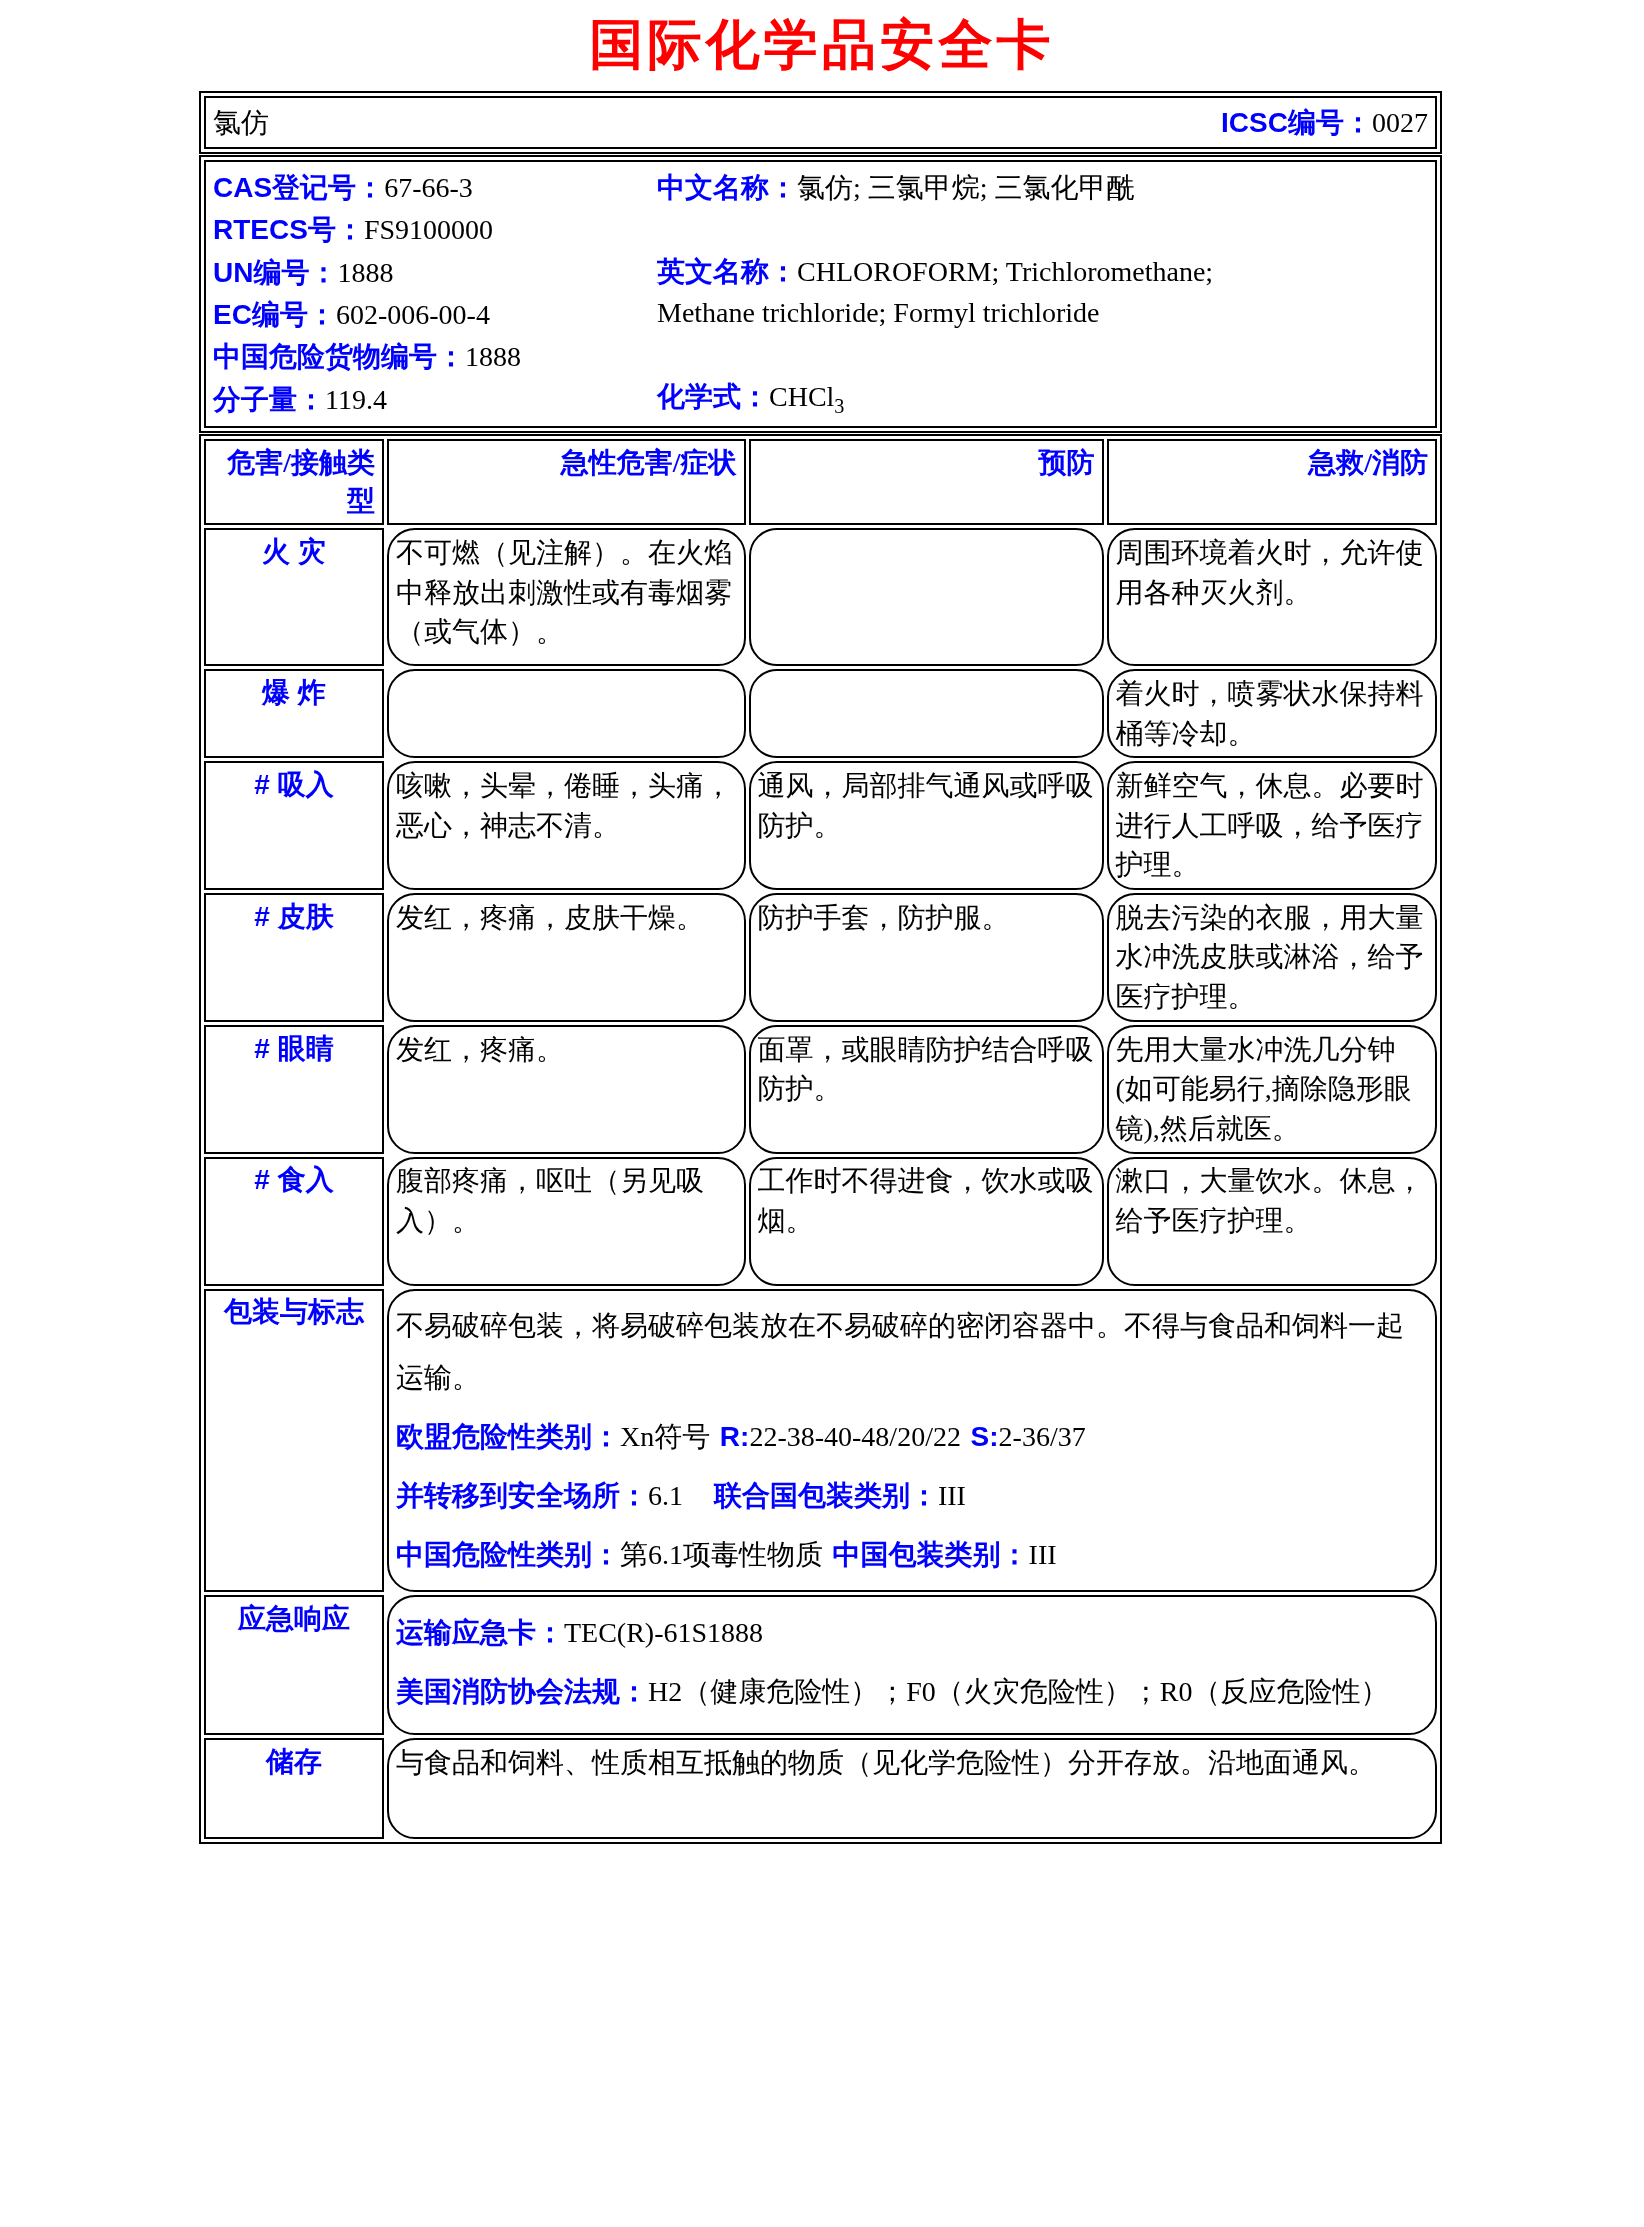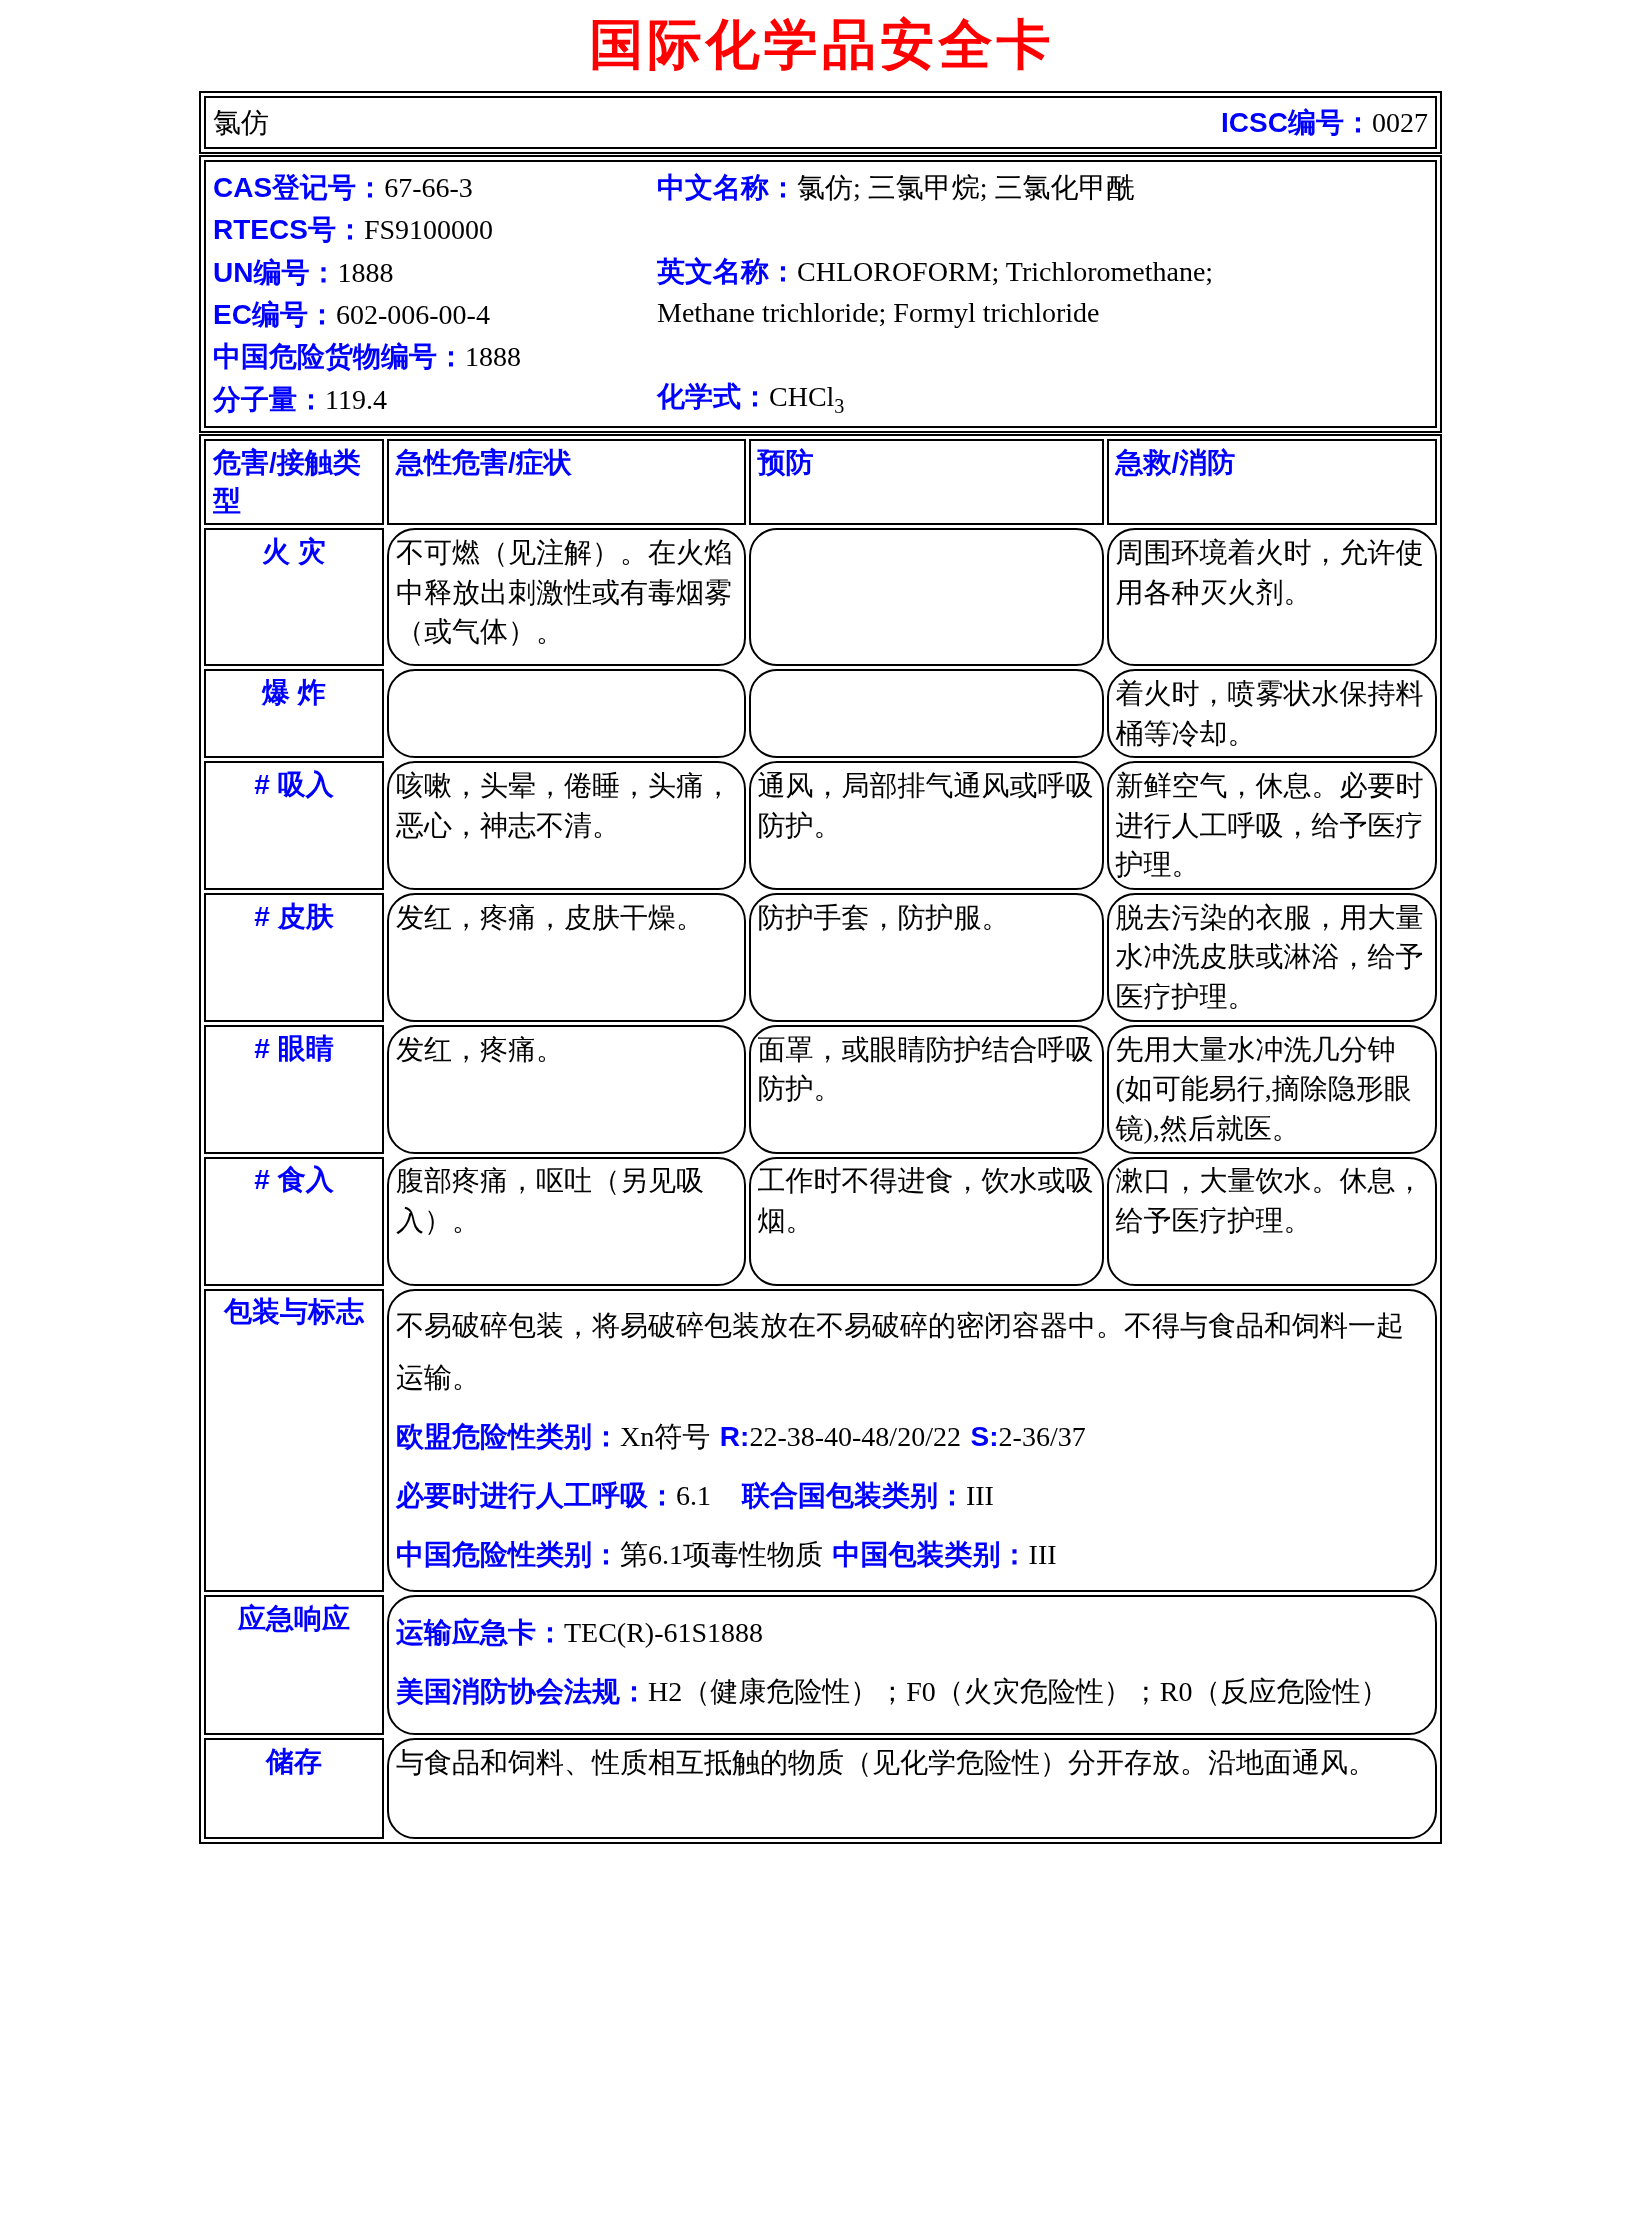--- a/index.html
+++ b/index.html
@@ -35,23 +35,23 @@
   .id-right .blk { line-height: 1.45; }
   sub { font-size: 0.72em; }
   
   td.hcell { line-height: 1.42; padding: 2.8px 5.6px; border-radius: 28px; }
   td.typecell {
     text-align: center; vertical-align: middle;
     color: #0000ff; font-weight: bold;
     font-family: "Liberation Sans", "DejaVu Sans", sans-serif;
   }
   td.headcell {
-    text-align: left; vertical-align: middle; height: 78px;
+    text-align: right; vertical-align: middle; height: 78px;
     color: #0000ff; font-weight: bold;
-    font-family: Liberation Sans, sans-serif;
+    font-family: Liberation Serif, serif;
   }
   .loose p { line-height: 1.85; margin: 7px 0; }
   .tight { line-height: 1.48; }
   .gapL { margin-left: 9.7px; }
   .gapXL { margin-left: 31px; }
 </style>
 </head>
 <body>
 
 <div class="page-title">国际化学品安全卡</div>
@@ -148,21 +148,21 @@
       <td class="hcell">漱口，大量饮水。休息，给予医疗护理。</td>
     </tr>
     <tr>
       <td class="typecell" style="height:224px">包装与标志</td>
       <td class="hcell loose" colspan="3">
         <p>不易破碎包装，将易破碎包装放在不易破碎的密闭容器中。不得与食品和饲料一起运输。</p>
         <p>
           <span class="lbl">欧盟危险性类别：</span><span>Xn符号</span><span class="lbl gapL">R:</span><span>22-38-40-48/20/22</span><span class="lbl gapL">S:</span><span>2-36/37</span>
         </p>
         <p>
-          <span class="lbl">必要时进行人工呼吸：</span><span>6.1</span><span class="lbl gapXL">联合国包装类别：</span><span>III</span>
+          <span class="lbl">并转移到安全场所：</span><span>6.1</span><span class="lbl gapXL">联合国包装类别：</span><span>III</span>
         </p>
         <p>
           <span class="lbl">中国危险性类别：</span><span>第6.1项毒性物质</span><span class="lbl gapL">中国包装类别：</span><span>III</span>
         </p>
       </td>
     </tr>
     <tr>
       <td class="typecell" style="height:140px">应急响应</td>
       <td class="hcell loose" colspan="3">
         <p>

